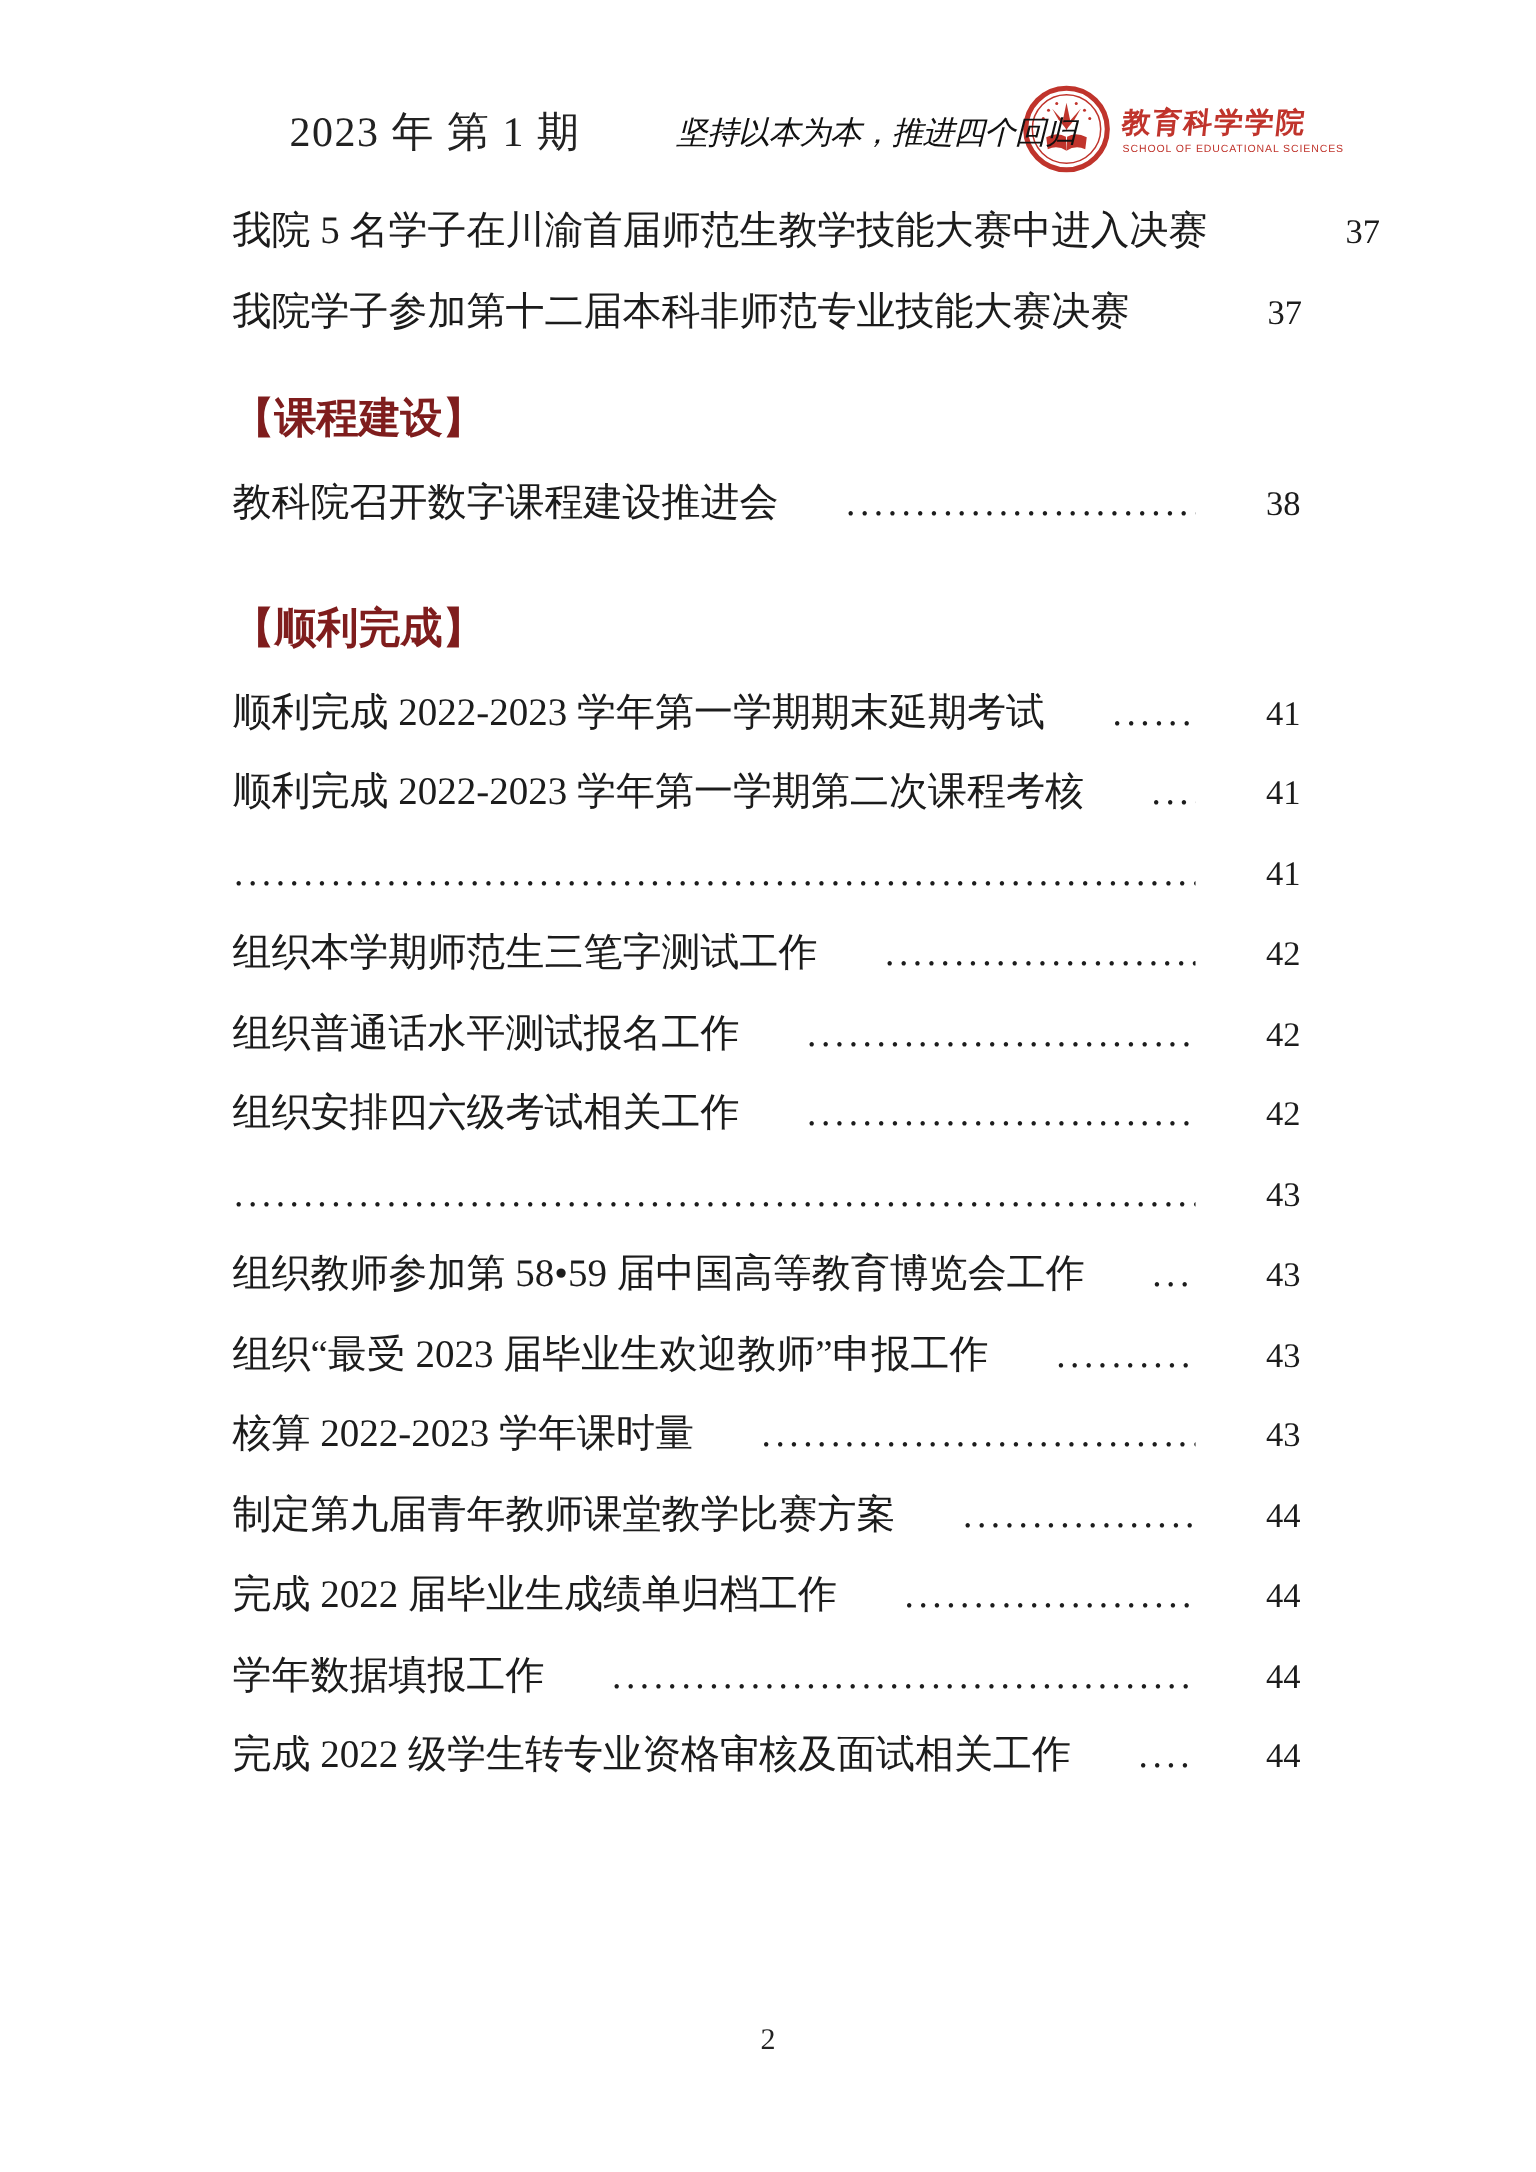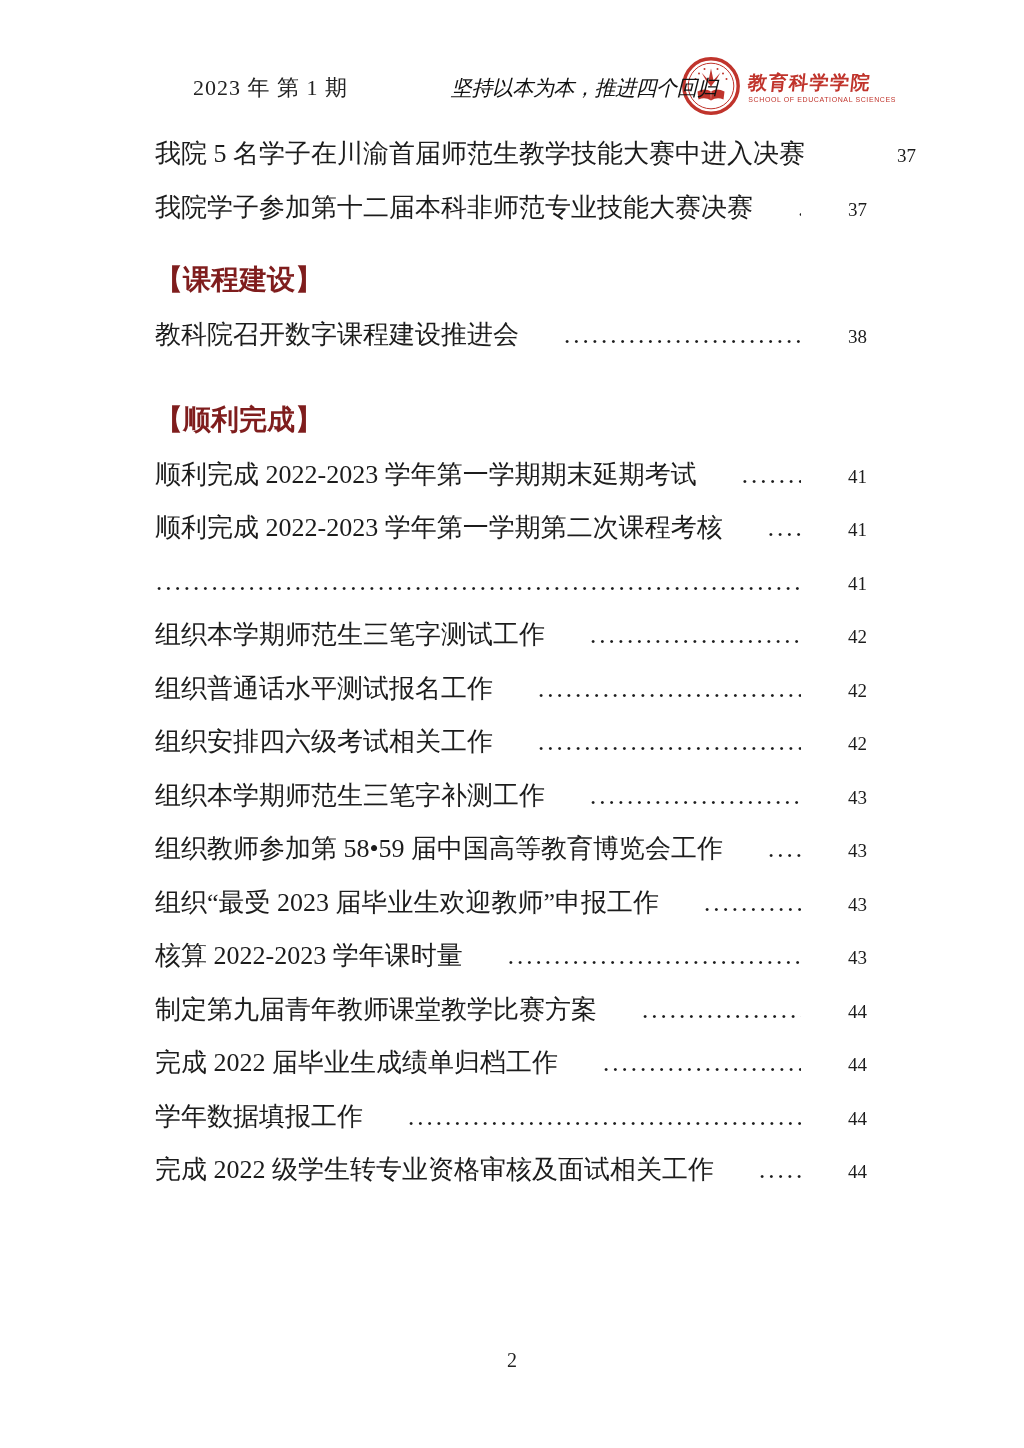--- a/index.html
+++ b/index.html
@@ -11,21 +11,21 @@
     color:#1c1c1c;
     overflow:hidden;
   }
   
   .page-header {
     position:absolute; top:57px; left:155px; right:128px; height:62px;
     display:flex; align-items:center;
   }
   .issue-label {
     margin-left:38px;
-    font-size:22px; letter-spacing:1px; color:#222;
+    font-size:28px; letter-spacing:1px; color:#222;
     white-space:nowrap;
   }
   .motto {
     position:absolute; left:296px; top:50%; transform:translateY(-50%);
     font-style:italic; font-size:21px; letter-spacing:-0.5px;
     color:#111; white-space:nowrap;
   }
   .school-logo {
     margin-left:auto;
     display:flex; align-items:center; gap:7px;
@@ -54,21 +54,21 @@
   }
   .toc-title { flex-shrink:0; }
   .toc-leader {
     flex:1 1 auto; overflow:hidden; white-space:nowrap;
     margin:0 1px;
   }
   .toc-leader::after {
     content:"..........................................................................................................................";
     font-size:25px; letter-spacing:3px; color:#1c1c1c;
   }
-  .toc-page { flex-shrink:0; font-size:19px; padding-left:2px; }
+  .toc-page { flex-shrink:0; font-size:23px; padding-left:2px; }
   .toc-section-header {
     height:56px; line-height:56px; margin-top:18px;
     font-size:28px; font-weight:bold; color:#7f1d1d;
     white-space:nowrap;
   }
   .toc-section-header.mt-lg { margin-top:30px; }
   
   .page-footer {
     position:absolute; left:0; right:0; top:1345px;
     text-align:center; line-height:30px;
@@ -149,21 +149,20 @@
       <span class="toc-title">组织普通话水平测试报名工作</span>
       <span class="toc-leader"></span>
       <span class="toc-page">42</span>
     </div>
     <div class="toc-row">
       <span class="toc-title">组织安排四六级考试相关工作</span>
       <span class="toc-leader"></span>
       <span class="toc-page">42</span>
     </div>
     <div class="toc-row">
-      <span class="toc-title">组织本学期师范生三笔字补测工作</span>
       <span class="toc-leader"></span>
       <span class="toc-page">43</span>
     </div>
     <div class="toc-row">
       <span class="toc-title">组织教师参加第 58•59 届中国高等教育博览会工作</span>
       <span class="toc-leader"></span>
       <span class="toc-page">43</span>
     </div>
     <div class="toc-row">
       <span class="toc-title">组织“最受 2023 届毕业生欢迎教师”申报工作</span>

